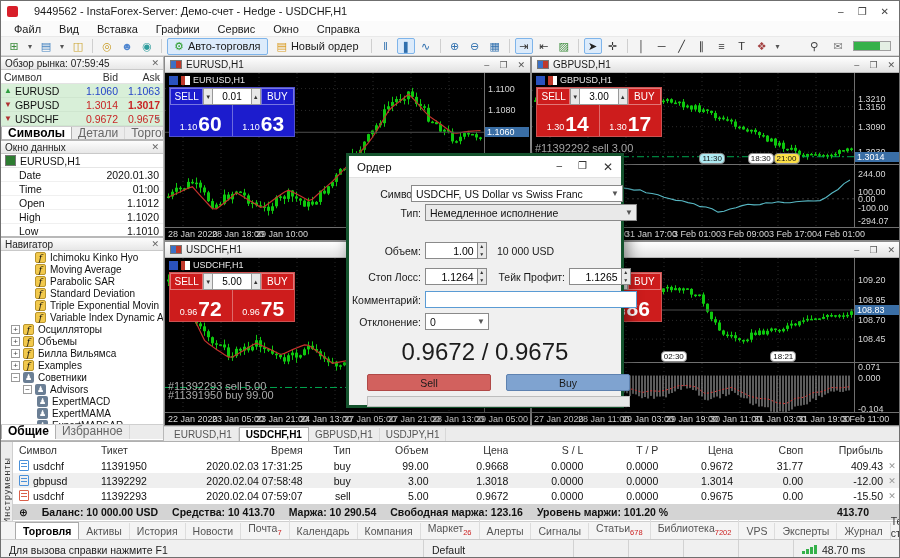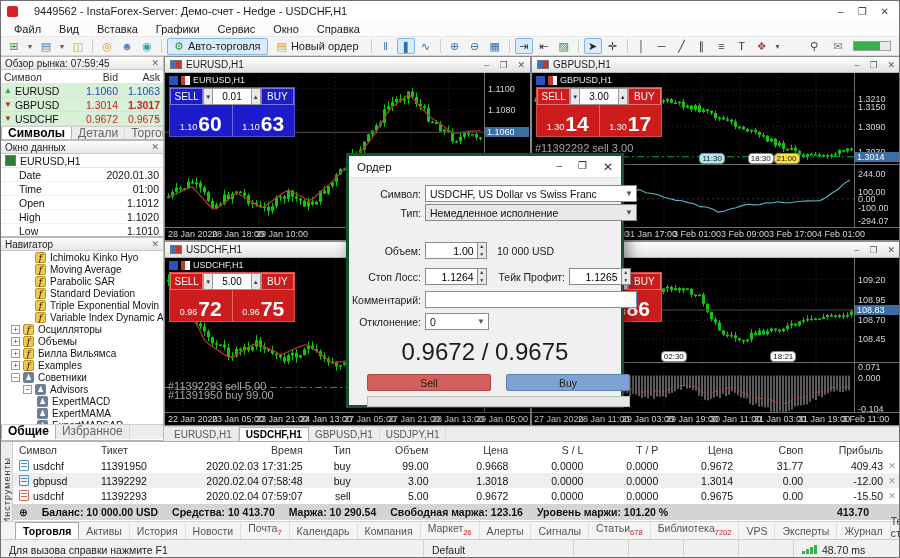--- a/index.html
+++ b/index.html
@@ -1432,21 +1432,21 @@
   <div id="dialog">
     <div class="d-title">
       <span>Ордер</span>
       <span class="d-btns">
         <span>–</span>
         <span>❐</span>
         <span style="font-size:12px">✕</span>
       </span>
     </div>
     <span class="d-lab" style="top:32px;left:0;width:72px;">Символ:</span>
-    <div class="combo" style="top:29px;left:76px;width:212px;">
+    <div class="combo" style="top:29px;left:62px;width:212px;">
       <span>USDCHF, US Dollar vs Swiss Franc</span>
         <span class="car">▼</span>
     </div>
     <span class="d-lab" style="top:51px;left:0;width:72px;">Тип:</span>
     <div class="combo gray" style="top:48px;left:76px;width:212px;">
       <span>Немедленное исполнение</span>
         <span class="car">▼</span>
     </div>
     <span class="d-lab" style="top:89px;left:0;width:72px;">Объем:</span>
     <div class="spin" style="top:86px;left:76px;width:62px;">

